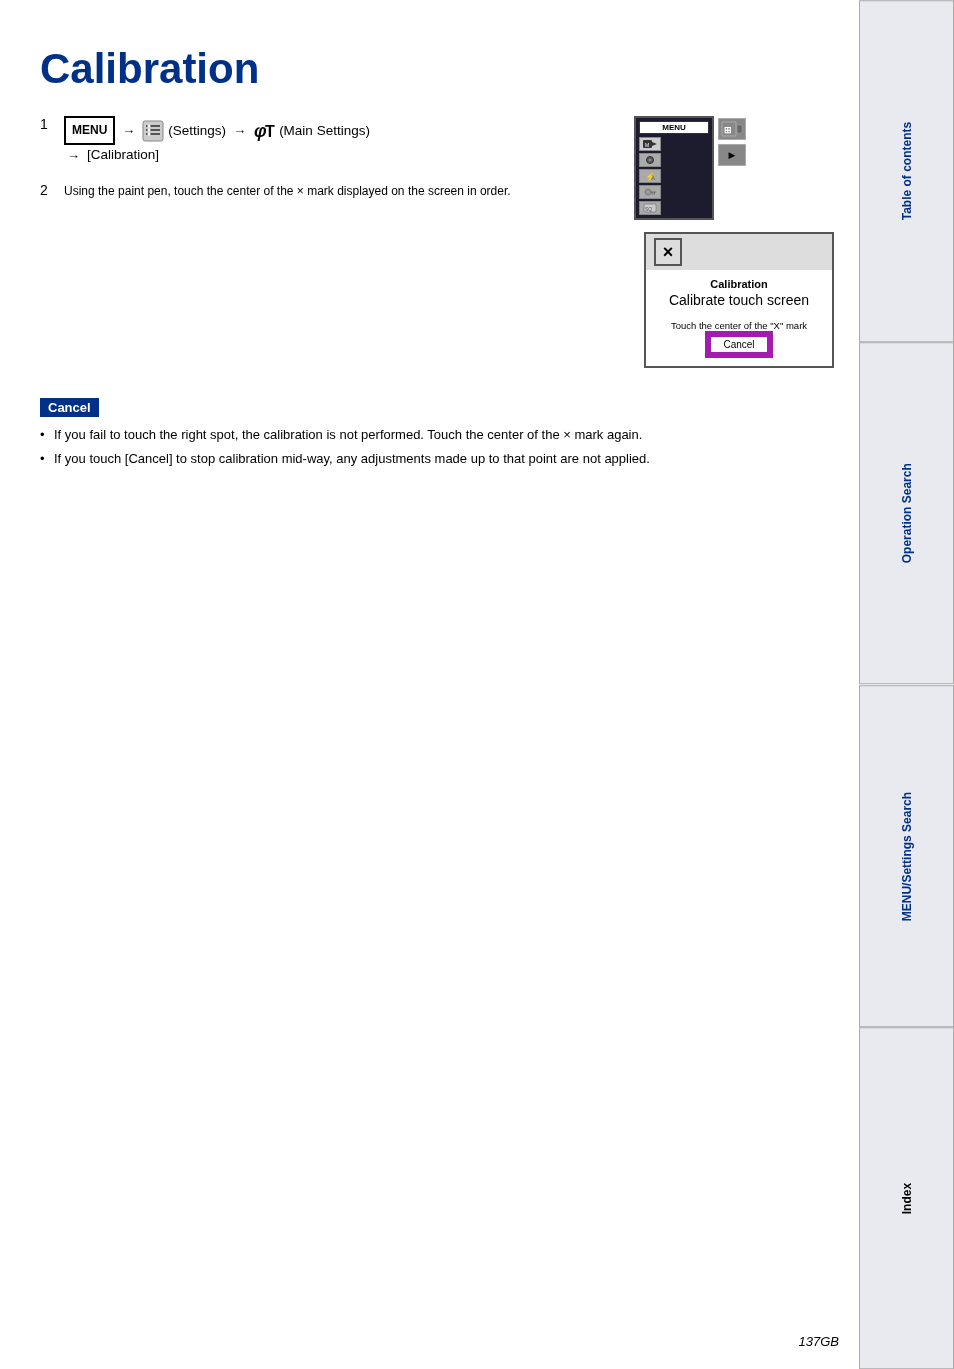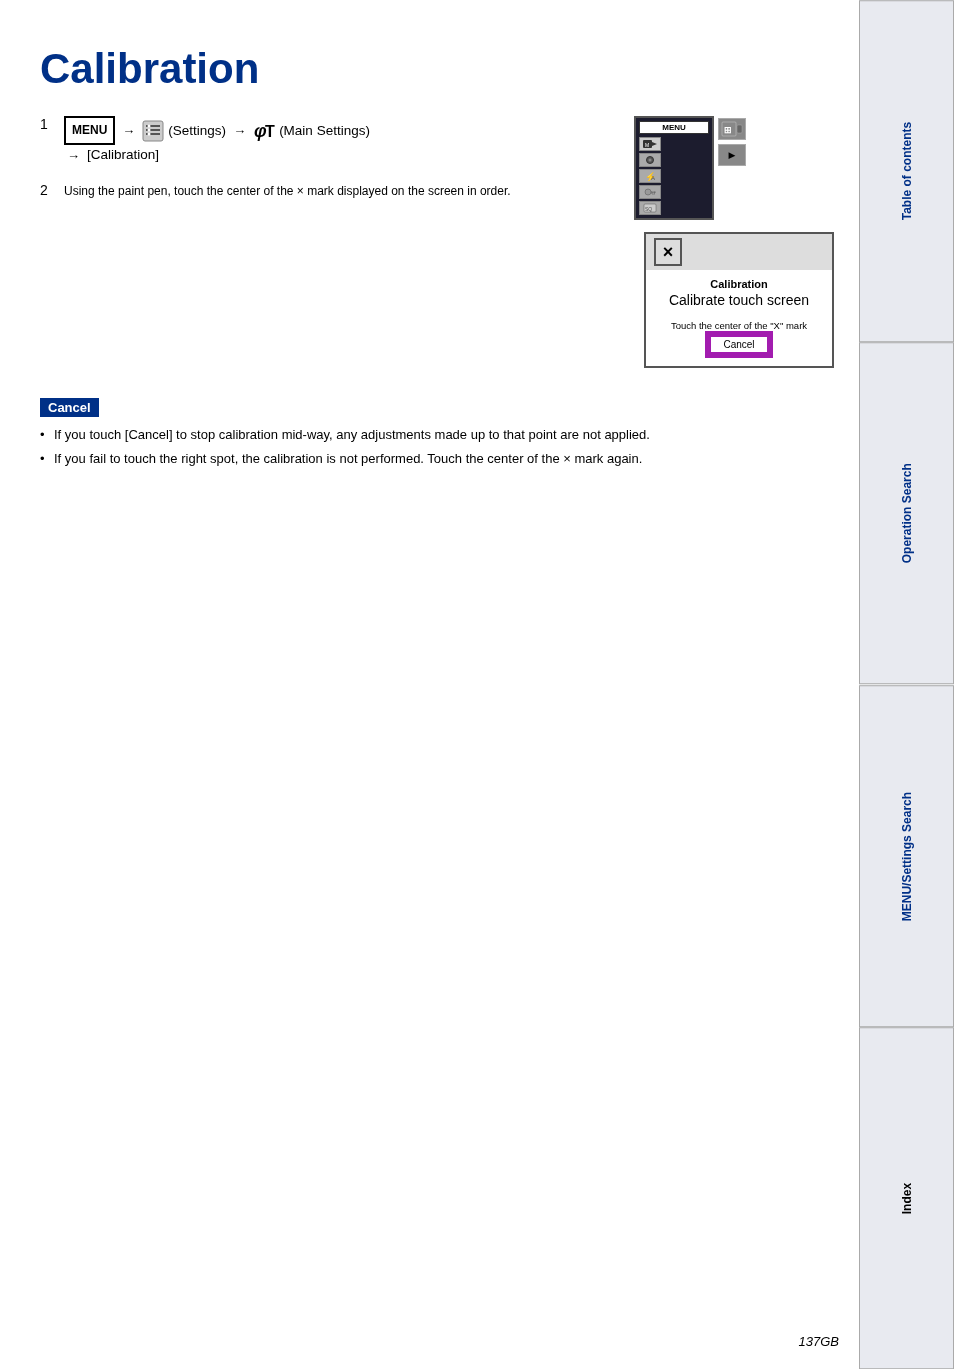--- a/index.html
+++ b/index.html
@@ -357,22 +357,22 @@
           <div class="dialog-instruction">Touch the center of the "X" mark</div>
           <button class="cancel-btn">Cancel</button>
         </div>
       </div>
     </div>
   </div>
 
   <div class="notes-section">
     <div class="notes-label">Cancel</div>
     <ul class="notes-list">
+      <li>If you fail to touch the right spot, the calibration is not performed. Touch the center of the × mark again.</li>
       <li>If you touch [Cancel] to stop calibration mid-way, any adjustments made up to that point are not applied.</li>
-      <li>If you fail to touch the right spot, the calibration is not performed. Touch the center of the × mark again.</li>
     </ul>
   </div>
 </div>
 
 <div class="right-sidebar">
   <div class="sidebar-tab">Table of contents</div>
   <div class="sidebar-tab">Operation Search</div>
   <div class="sidebar-tab">MENU/Settings Search</div>
   <div class="sidebar-tab index-tab">Index</div>
 </div>

